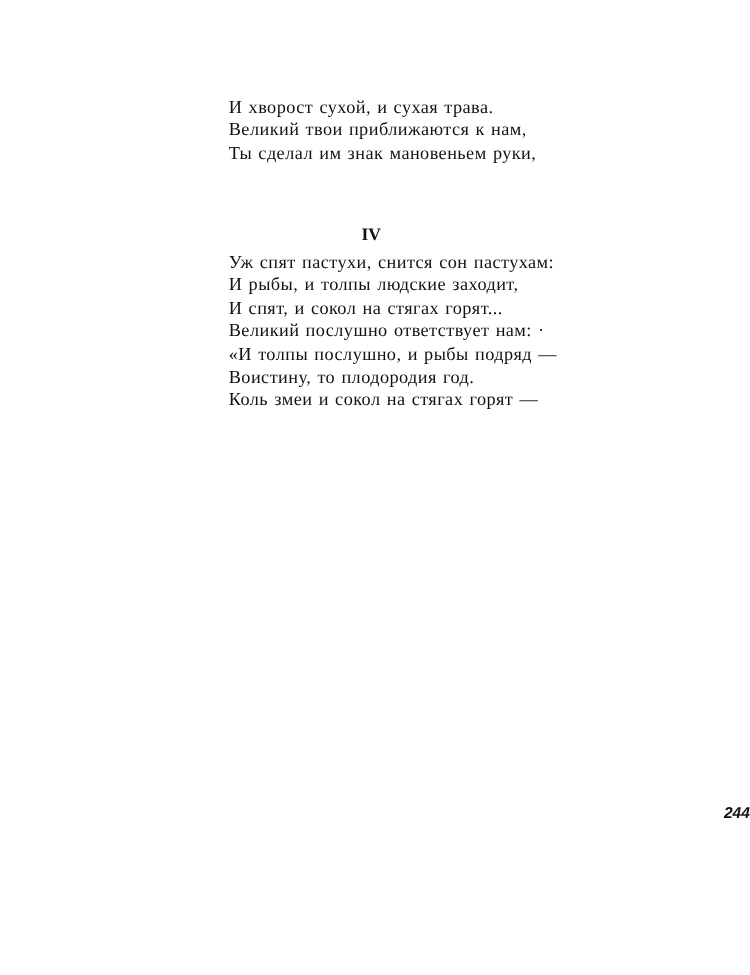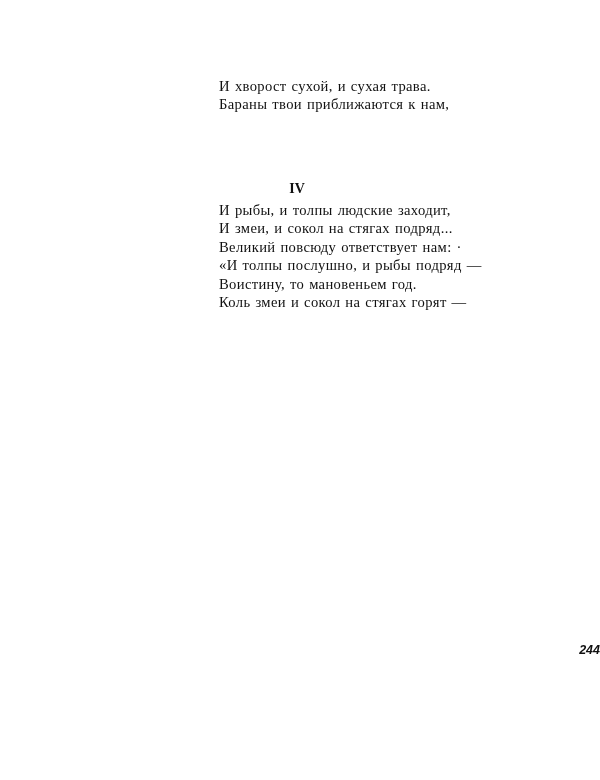--- a/index.html
+++ b/index.html
@@ -33,21 +33,20 @@
     .line {
       display: block;
       height: 18.4px;
       line-height: 18.4px;
       font-size: 13.2px;
       letter-spacing: 0.35px;
       white-space: nowrap;
       font-family: "Liberation Serif", "DejaVu Serif", serif;
       font-size: 14.6px;
       word-spacing: 1px;
-      margin-left: 36px;
     }
     .indent { padding-left: 3px; }
     .section-heading {
       position: absolute;
       top: 180px;
       left: 0;
       width: 594px;
       text-align: center;
       font-family: "Liberation Serif", "DejaVu Serif", serif;
       font-weight: bold;
@@ -68,29 +67,31 @@
       line-height: 16px;
     }
   </style>
 </head>
 <body>
 
 <div class="page">
 
   <div class="stanza stanza-1">
     <span class="line">И хворост сухой, и сухая трава.</span>
-    <span class="line">Бараны твои приближаются к нам,</span>
+    <span class="line">Великий твои приближаются к нам,</span>
+    <span class="line">Ты сделал им знак мановеньем руки,</span>
   </div>
 
   <div class="section-heading">IV</div>
 
   <div class="stanza stanza-2">
+    <span class="line">Уж спят пастухи, снится сон пастухам:</span>
     <span class="line">И рыбы, и толпы людские заходит,</span>
-    <span class="line">И змеи, и сокол на стягах подряд...</span>
-    <span class="line">Великий повсюду ответствует нам: ·</span>
+    <span class="line">И спят, и сокол на стягах горят...</span>
+    <span class="line">Великий послушно ответствует нам: ·</span>
     <span class="line">«И толпы послушно, и рыбы подряд —</span>
-    <span class="line">Воистину, то мановеньем год.</span>
+    <span class="line">Воистину, то плодородия год.</span>
     <span class="line">Коль змеи и сокол на стягах горят —</span>
   </div>
 
   <div class="page-number">244</div>
 
 </div>
 
 </body></html>

